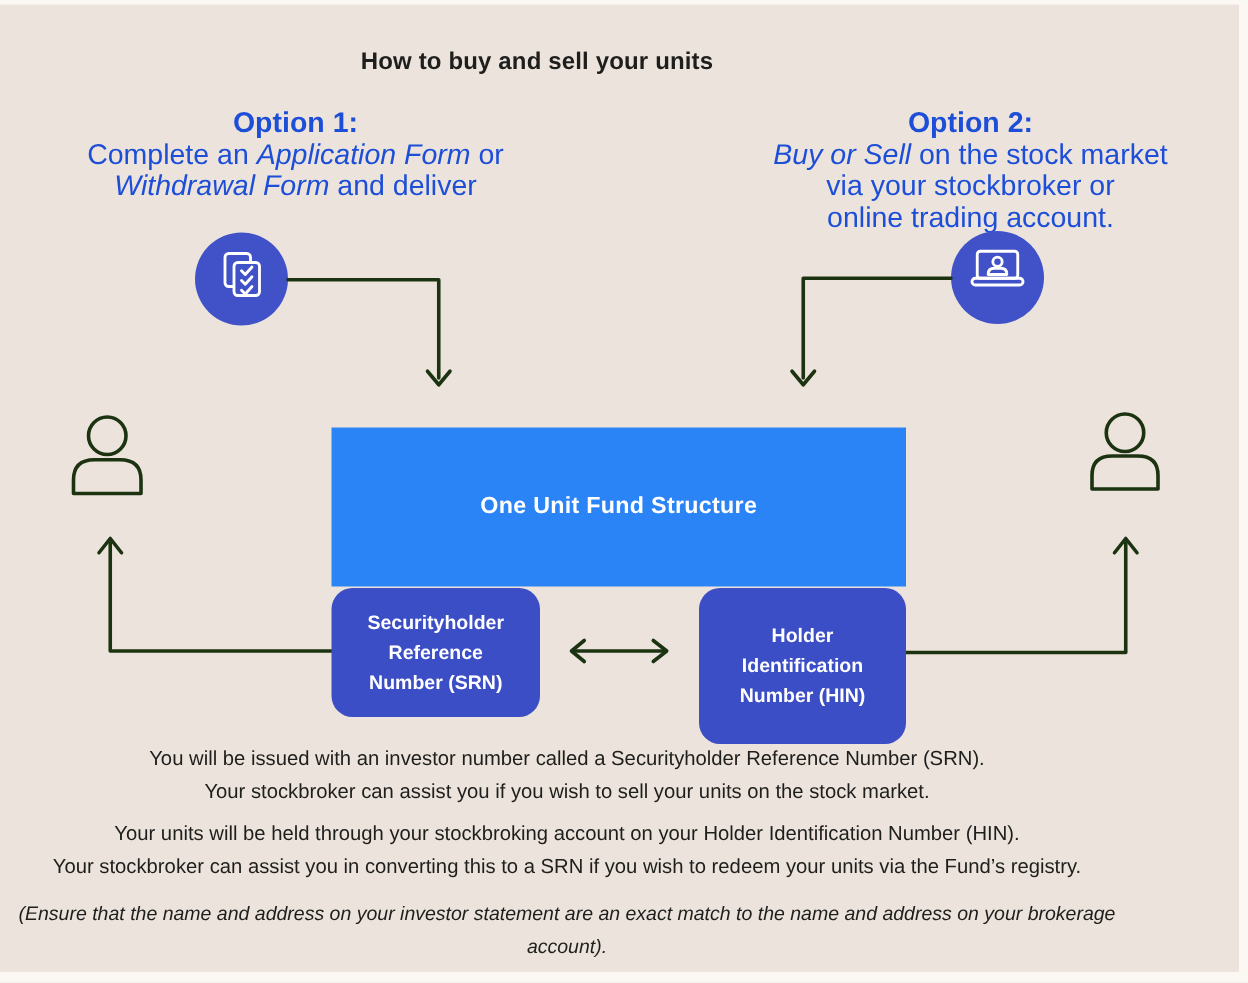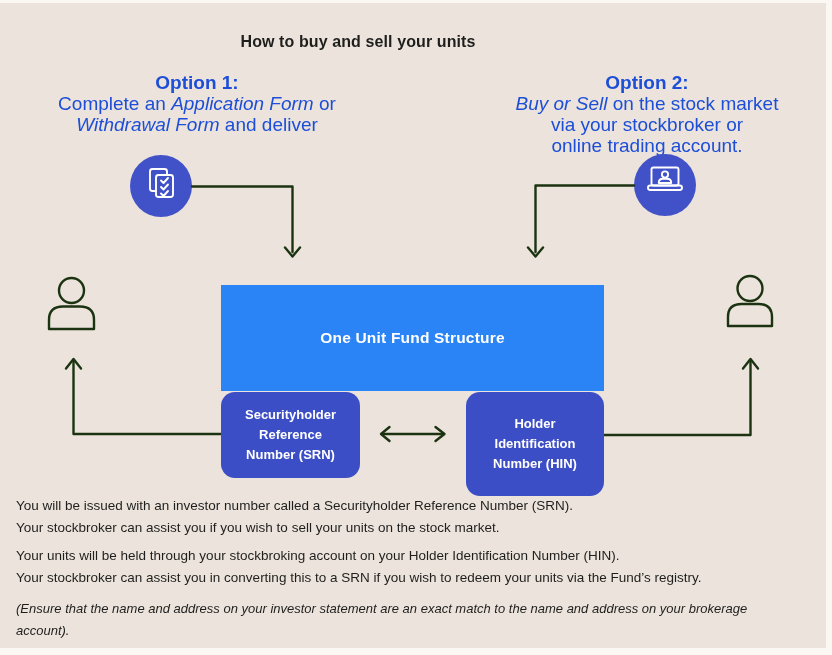--- a/index.html
+++ b/index.html
@@ -40,21 +40,21 @@
     display:flex;align-items:center;justify-content:center;letter-spacing:.2px;
   }
   .num-box{
     position:absolute;top:392px;width:139px;height:86px;
     background:#3c4ec5;color:#ffffff;font-weight:700;font-size:13px;line-height:20px;
     display:flex;align-items:center;justify-content:center;text-align:center;border-radius:14px;
   }
   #srn-box{left:221px;}
   #hin-box{left:466px;width:138px;height:104px;}
   .note{
-    position:absolute;left:16px;width:756px;
+    position:absolute;left:0;width:756px;text-align:center;
     font-size:13.5px;line-height:22px;color:#1e1e1c;
   }
   #note1{top:495px;}
   #note2{top:545px;}
   #note3{top:598px;font-style:italic;font-size:13px;}
 </style>
 </head>
 <body>
 
 <div class="canvas">

